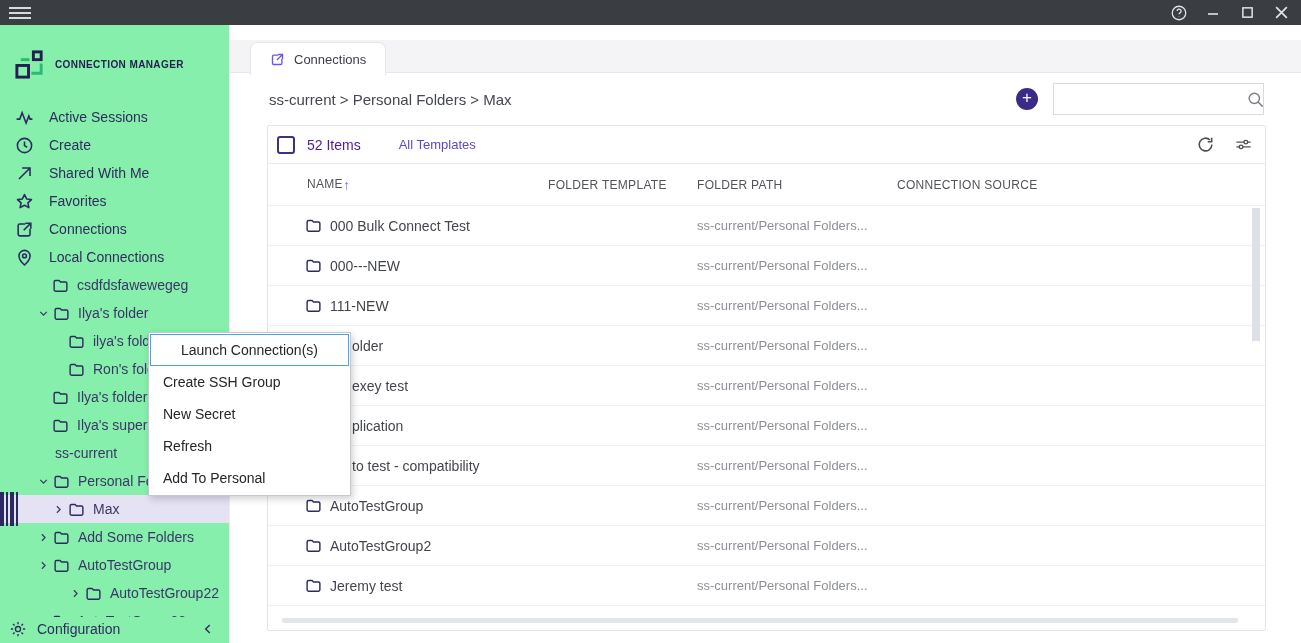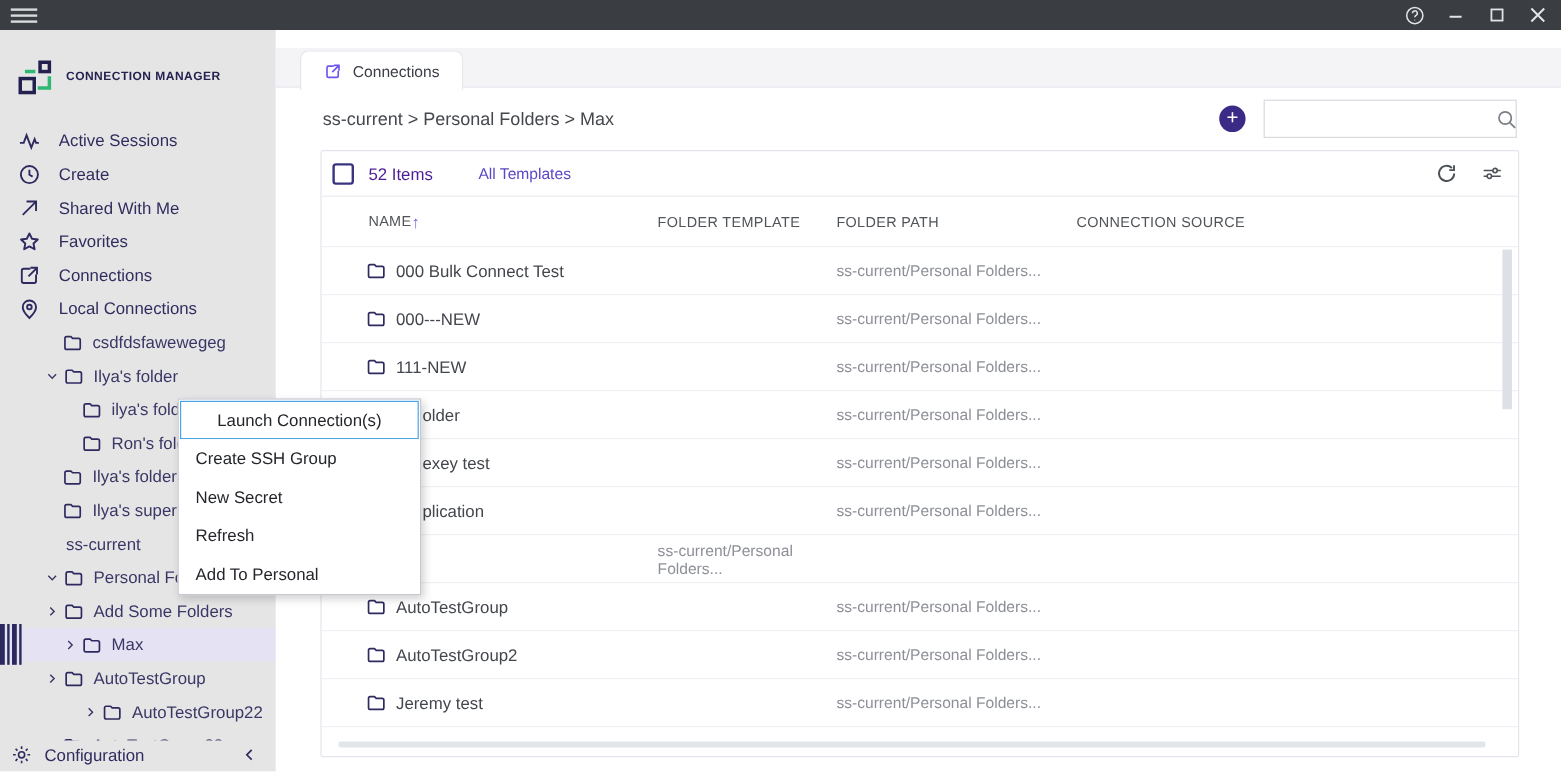--- a/index.html
+++ b/index.html
@@ -10,21 +10,21 @@
   .titlebar { height:25px; background:#3a3d41; display:flex; align-items:center; }
   .hamburger { margin-left:9px; width:22px; cursor:pointer; }
   .hamburger i { display:block; height:2px; background:#d9dadc; margin:3px 0; }
   .win-controls { margin-left:auto; display:flex; align-items:center; gap:14px; padding-right:10px; }
   .win-btn { width:20px; height:20px; display:flex; align-items:center; justify-content:center; color:#e3e4e6; }
   .win-btn svg { display:block; }
 
   .app { display:flex; height:618px; }
 
   
-  .sidebar { width:230px; background:#e5e5e5; border-right:1px solid #ececf2;
+  .sidebar { width:230px; background:#86efac; border-right:1px solid #ececf2;
     display:flex; flex-direction:column; position:relative; }
   .logo-row { display:flex; align-items:center; gap:9px; padding:16px 0 0 13px; height:62px; }
   .logo-mark svg { display:block; }
   .app-title { font-size:10px; letter-spacing:.4px; font-weight:bold; color:#262250; }
   .nav { margin-top:16px; }
   .nav-item { height:28px; display:flex; align-items:center; gap:15px; padding-left:15px;
     font-size:14px; color:#302c5e; cursor:pointer; }
   .nav-item .nicon { width:19px; height:19px; color:#2e2a60; flex:0 0 19px; }
   .nav-item .nicon svg { width:19px; height:19px; display:block; }
   .tree { flex:1; overflow:hidden; }
@@ -264,51 +264,51 @@
               <path d="M6 9l6 6 6-6"></path>
             </svg>
           </span>
           <span class="ticon">
             <svg viewBox="0 0 24 24" fill="none" stroke="currentColor" stroke-width="2">
               <path d="M3 7a2 2 0 0 1 2-2h5l2 2h7a2 2 0 0 1 2 2v9a2 2 0 0 1-2 2H5a2 2 0 0 1-2-2z" stroke-linejoin="round"></path>
             </svg>
           </span>
           <span>Personal Folders</span>
         </div>
-        <div class="tree-item" style="padding-left: 37px;">
-          <span class="chev">
-            <svg viewBox="0 0 24 24" fill="none" stroke="currentColor" stroke-width="2.2">
-              <path d="M9 6l6 6-6 6"></path>
-            </svg>
-          </span>
-          <span class="ticon">
-            <svg viewBox="0 0 24 24" fill="none" stroke="currentColor" stroke-width="2">
-              <path d="M3 7a2 2 0 0 1 2-2h5l2 2h7a2 2 0 0 1 2 2v9a2 2 0 0 1-2 2H5a2 2 0 0 1-2-2z" stroke-linejoin="round"></path>
-            </svg>
-          </span>
-          <span>Add Some Folders</span>
-        </div>
         <div class="tree-item selected" style="padding-left: 52px;">
           <span class="bars">
             <i></i>
             <i></i>
             <i></i>
             <i></i>
           </span>
           <span class="chev">
             <svg viewBox="0 0 24 24" fill="none" stroke="currentColor" stroke-width="2.2">
               <path d="M9 6l6 6-6 6"></path>
             </svg>
           </span>
           <span class="ticon">
             <svg viewBox="0 0 24 24" fill="none" stroke="currentColor" stroke-width="2">
               <path d="M3 7a2 2 0 0 1 2-2h5l2 2h7a2 2 0 0 1 2 2v9a2 2 0 0 1-2 2H5a2 2 0 0 1-2-2z" stroke-linejoin="round"></path>
             </svg>
           </span>
           <span>Max</span>
+        </div>
+        <div class="tree-item" style="padding-left: 37px;">
+          <span class="chev">
+            <svg viewBox="0 0 24 24" fill="none" stroke="currentColor" stroke-width="2.2">
+              <path d="M9 6l6 6-6 6"></path>
+            </svg>
+          </span>
+          <span class="ticon">
+            <svg viewBox="0 0 24 24" fill="none" stroke="currentColor" stroke-width="2">
+              <path d="M3 7a2 2 0 0 1 2-2h5l2 2h7a2 2 0 0 1 2 2v9a2 2 0 0 1-2 2H5a2 2 0 0 1-2-2z" stroke-linejoin="round"></path>
+            </svg>
+          </span>
+          <span>Add Some Folders</span>
         </div>
         <div class="tree-item" style="padding-left: 37px;">
           <span class="chev">
             <svg viewBox="0 0 24 24" fill="none" stroke="currentColor" stroke-width="2.2">
               <path d="M9 6l6 6-6 6"></path>
             </svg>
           </span>
           <span class="ticon">
             <svg viewBox="0 0 24 24" fill="none" stroke="currentColor" stroke-width="2">
               <path d="M3 7a2 2 0 0 1 2-2h5l2 2h7a2 2 0 0 1 2 2v9a2 2 0 0 1-2 2H5a2 2 0 0 1-2-2z" stroke-linejoin="round"></path>
@@ -473,20 +473,23 @@
             </div>
             <div class="grid-cols row">
               <div class="name-cell">
                 <span class="frag">plication</span>
               </div>
               <span></span>
               <span class="path-cell">ss-current/Personal Folders...</span>
               <span></span>
             </div>
             <div class="grid-cols row">
+              <div class="name-cell">
+                <span class="frag">to test - compatibility</span>
+              </div>
               <span></span>
               <span class="path-cell">ss-current/Personal Folders...</span>
               <span></span>
             </div>
             <div class="grid-cols row">
               <div class="name-cell">
                 <span class="ticon">
                   <svg viewBox="0 0 24 24" fill="none" stroke="currentColor" stroke-width="2">
                     <path d="M3 7a2 2 0 0 1 2-2h5l2 2h7a2 2 0 0 1 2 2v9a2 2 0 0 1-2 2H5a2 2 0 0 1-2-2z" stroke-linejoin="round"></path>
                   </svg>

